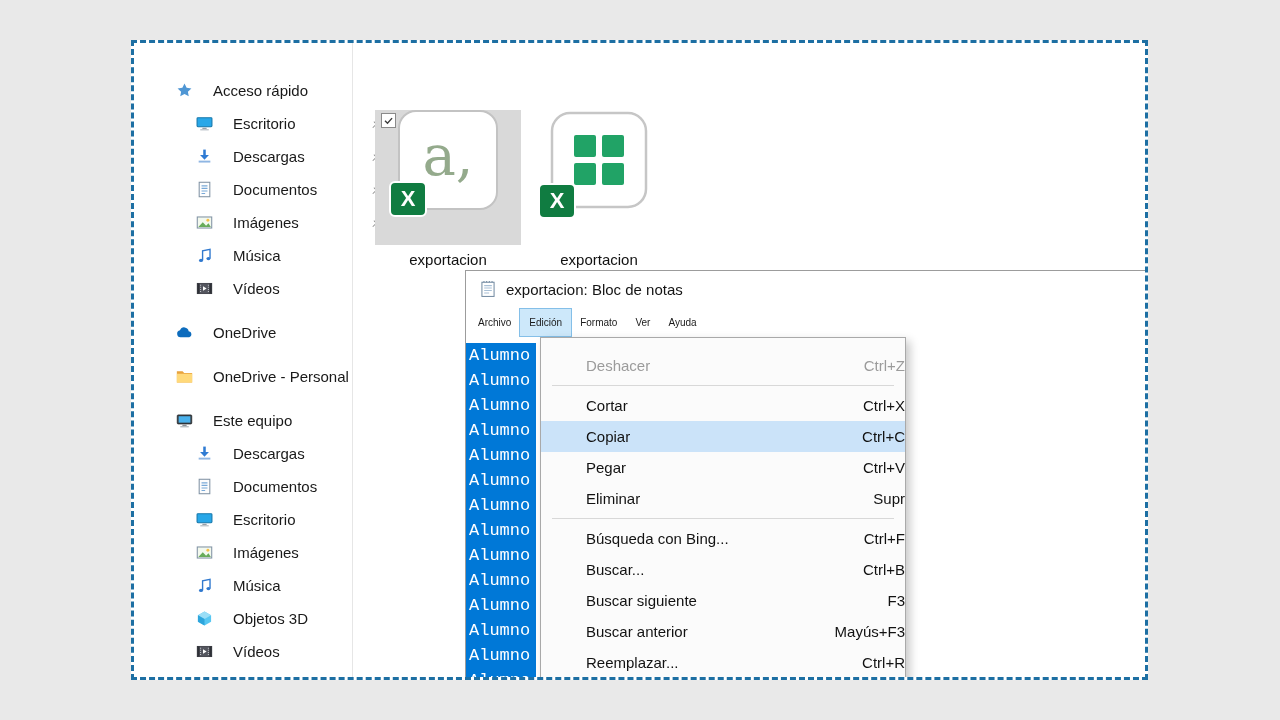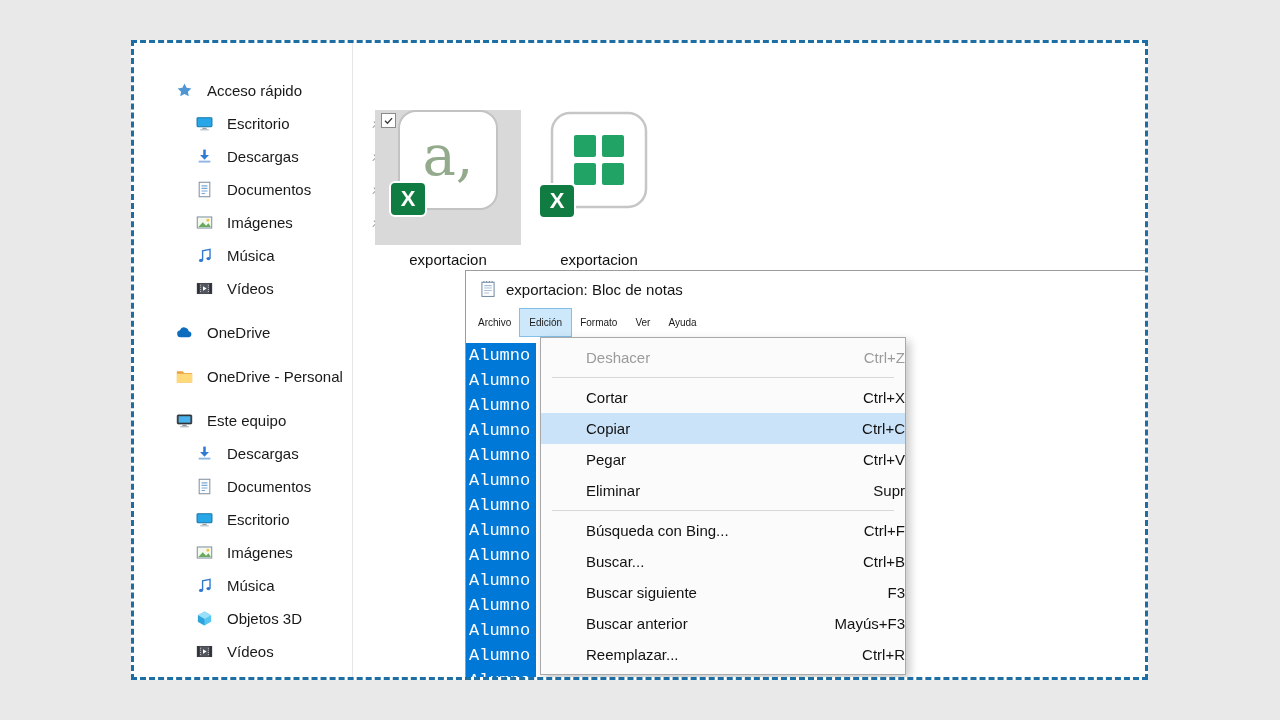--- a/index.html
+++ b/index.html
@@ -9,21 +9,21 @@
   .crop{position:absolute;left:131px;top:40px;width:1017px;height:640px;
         border:3px dashed #1d6fa3;background:#fff;overflow:hidden}
 
   
   .sidebar{position:absolute;left:34px;top:31px;width:232px}
   .sb-row{display:flex;align-items:center;height:33px;padding-left:8px;cursor:default}
   .sb-row.lvl1{padding-left:28px}
   .sb-row.gap{margin-top:11px}
   .icn{width:17px;height:17px;display:inline-flex;flex:0 0 auto}
   .icn svg{width:100%;height:100%}
-  .sb-label{margin-left:14px;font-size:15px;color:#191919;white-space:nowrap}
+  .sb-label{margin-left:20px;font-size:15px;color:#191919;white-space:nowrap}
   .pin{margin-left:auto;margin-right:16px;width:13px;height:13px}
   .sidebar-divider{position:absolute;left:218px;top:0;bottom:0;width:1px;background:#e6e6e6}
 
   
   .group-header{position:absolute;left:224px;top:24px;right:4px;display:flex;align-items:center;gap:7px}
   .chev{width:13px;height:9px;margin-top:3px;display:inline-flex}
   .chev svg{width:100%;height:100%}
   .gh-label{font-size:17px;color:#2f5f8f;white-space:nowrap}
   .gh-line{flex:1;height:1px;background:#dadada;margin-top:2px}
 
@@ -54,21 +54,21 @@
   .np-menubar{height:31px;display:flex;align-items:stretch;padding-left:3px;font-size:10px;color:#1a1a1a}
   .menu-item{display:flex;align-items:center;padding:0 9px;margin:2px 0;cursor:default}
   .menu-item.active{background:#cde8fa;outline:1px solid #84bfe8}
   .np-body{flex:1;padding-top:4px;overflow:hidden}
   .txt-line{height:25px;line-height:25px}
   .sel{display:inline-block;background:#0078d7;color:#fff;font-family:Liberation Mono, monospace;
        font-size:17px;padding:0 6px 0 3px;height:25px}
 
   
   .edit-menu{position:absolute;left:406px;top:294px;width:366px;background:#fbfbfb;
-             border:1px solid #a9a9a9;padding:4px 0;box-shadow:4px 4px 9px rgba(0,0,0,.22);z-index:5}
+             border:1px solid #a9a9a9;padding:12px 0;box-shadow:4px 4px 9px rgba(0,0,0,.22);z-index:5}
   .edit-row{height:31px;display:flex;align-items:center;font-size:15px;color:#121212;cursor:default}
   .edit-row .er-label{margin-left:45px;white-space:nowrap}
   .edit-row .er-key{margin-left:auto;white-space:nowrap}
   .edit-row.disabled{color:#9b9b9b}
   .edit-row.hl{background:#cbe3f9}
   .menu-sep{height:1px;background:#d8d8d8;margin:4px 11px}
 </style>
 </head>
 <body>
 

